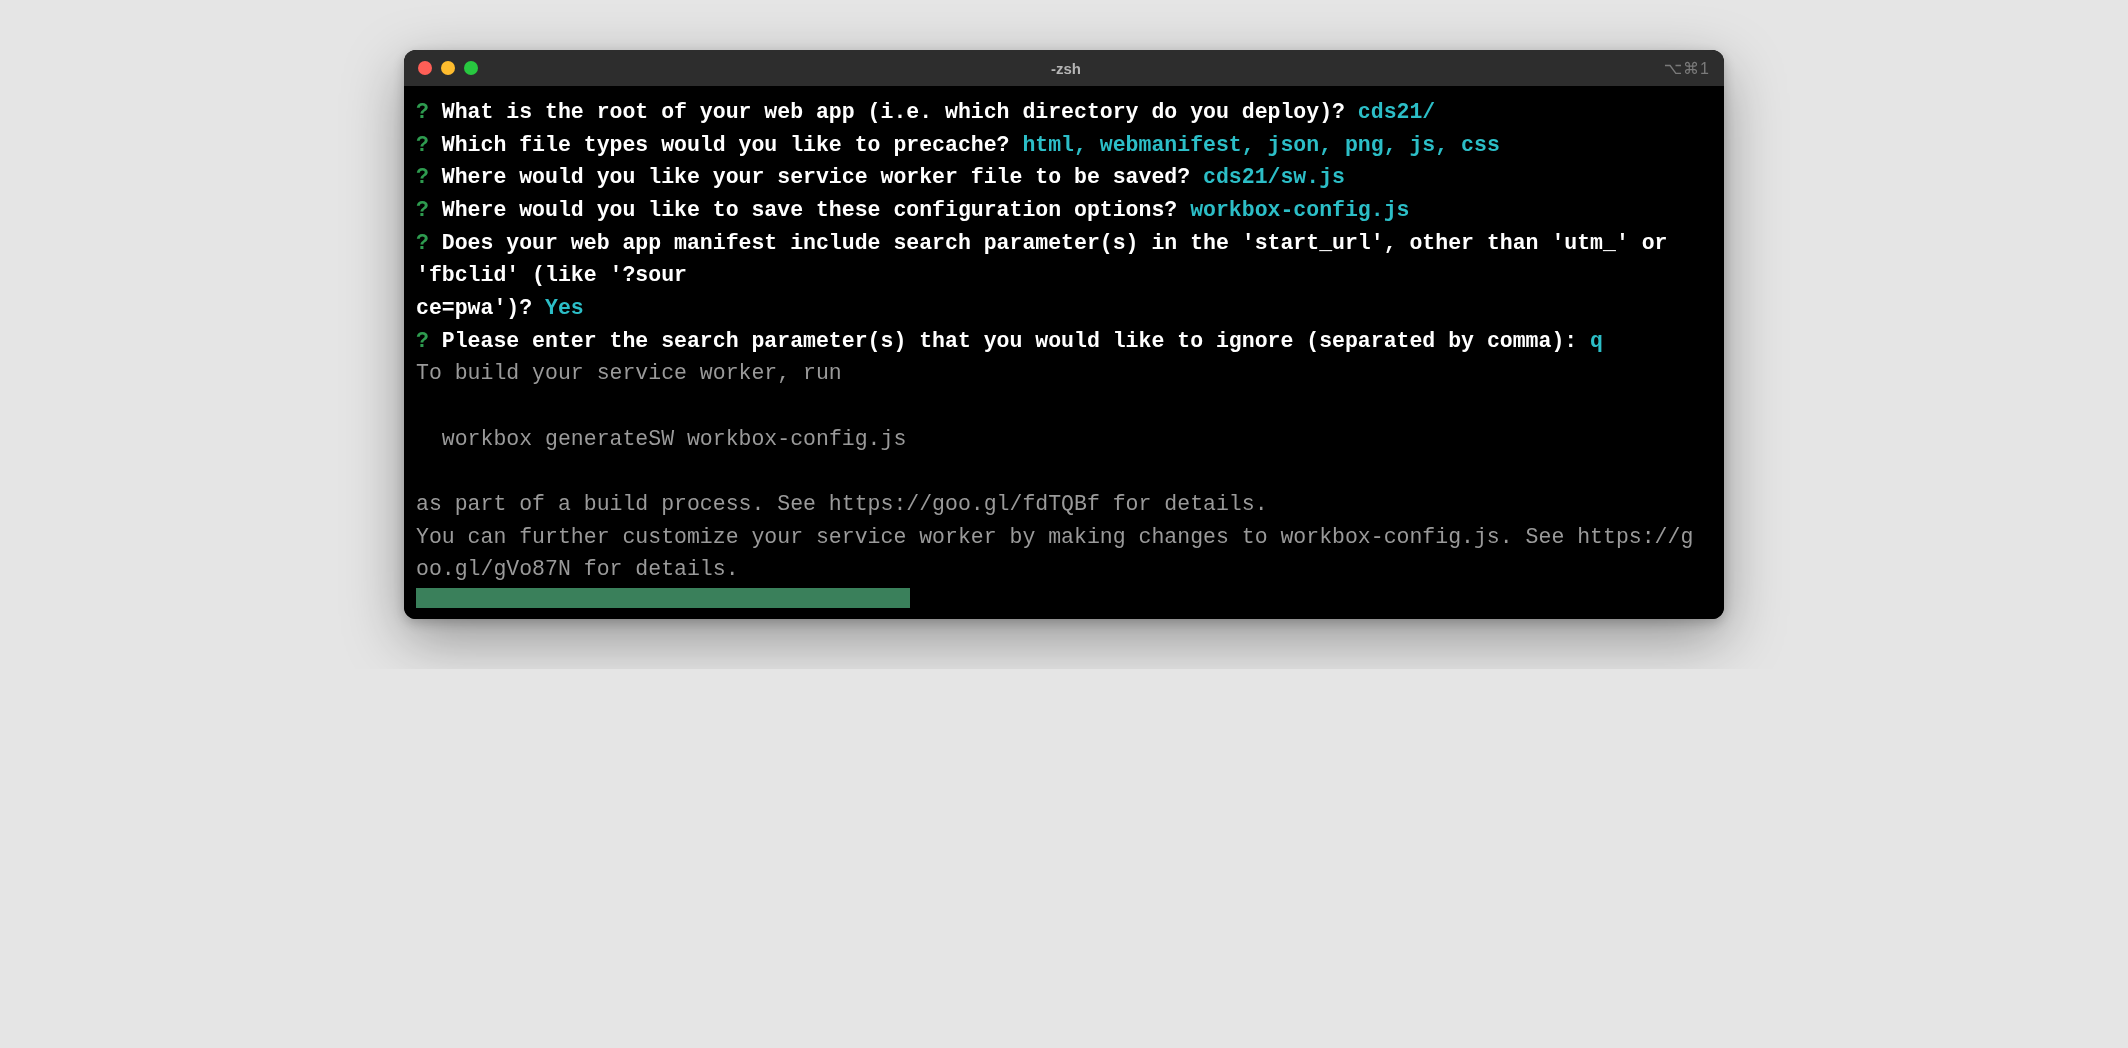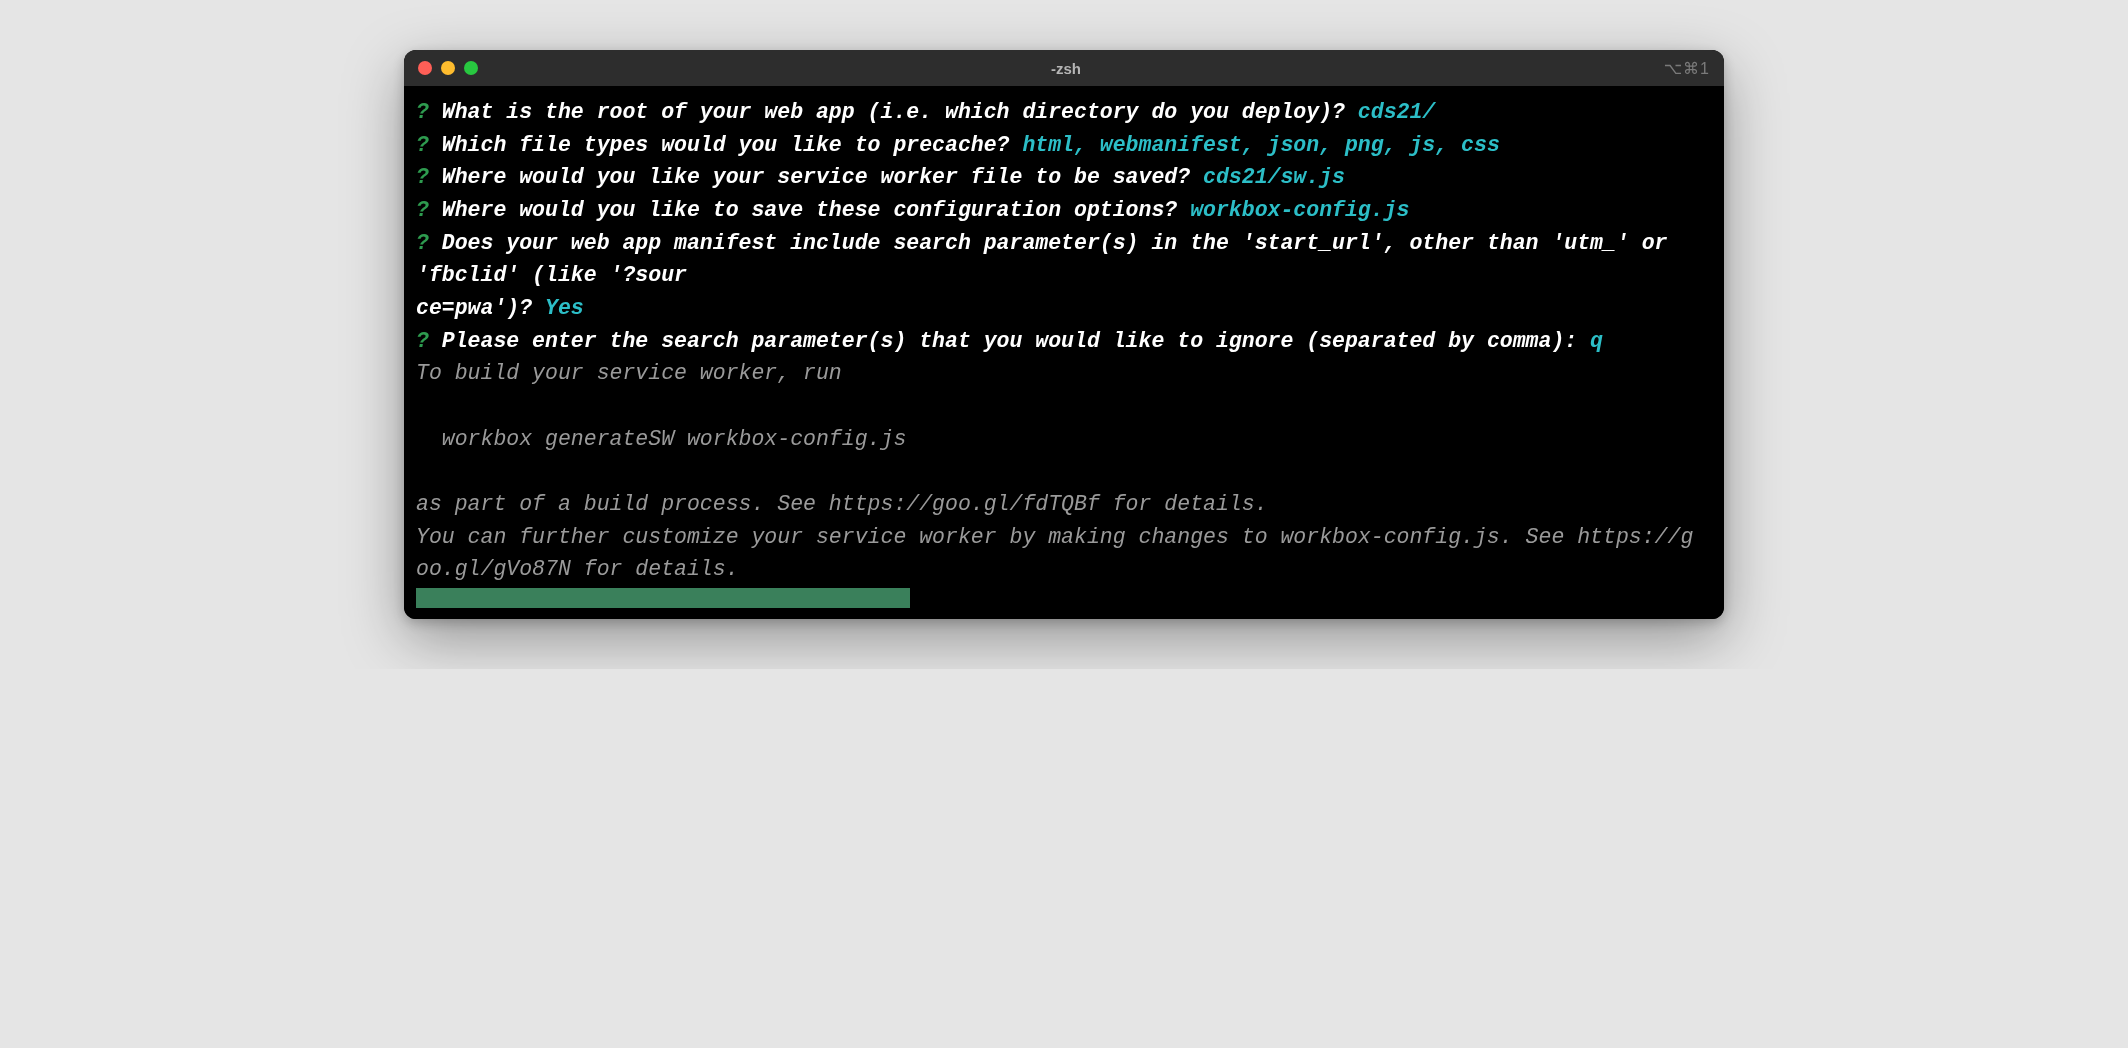--- a/index.html
+++ b/index.html
@@ -48,21 +48,20 @@
       font-family: -apple-system, BlinkMacSystemFont, sans-serif;
     }
     .terminal-body {
       background: #000;
       padding: 10px 21px 0 12px;
       font-size: 21.5px;
       line-height: 1.52;
       font-weight: 600;
       white-space: pre-wrap;
       word-break: break-all;
-      font-style: italic;
     }
     .q    { color: #2e9b4f; }      
     .pq   { color: #ffffff; }      
     .ans  { color: #2cbec7; }      
     .info { color: #9a9a9a; font-weight: 500; }
     .cursor-block {
       display:inline-block;
       background: #3a805b;
       width: 494px;
       height: 20px;

